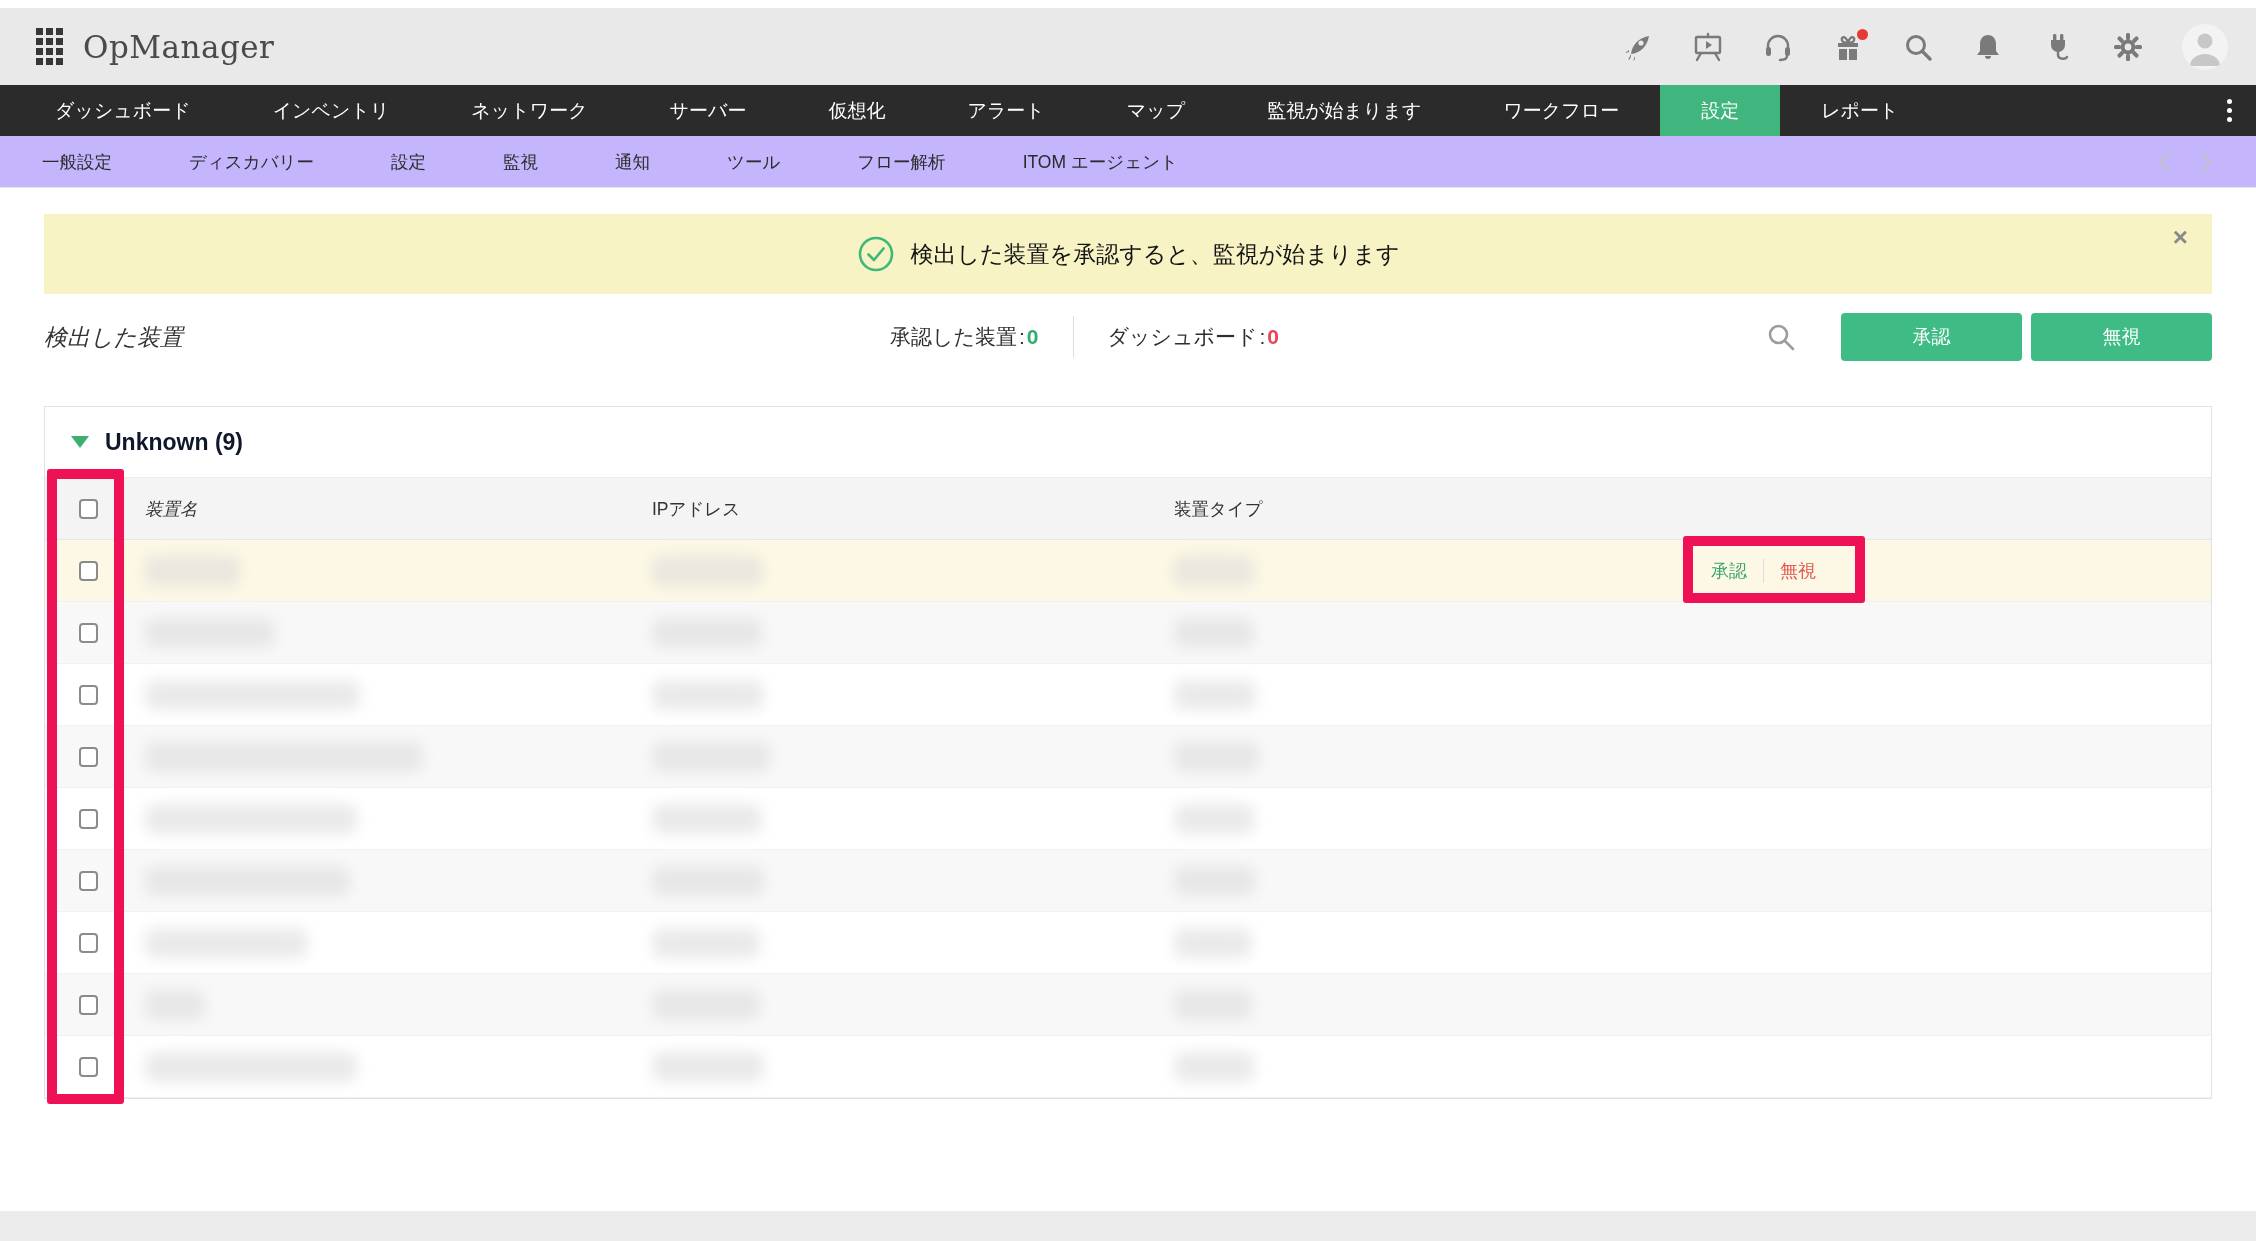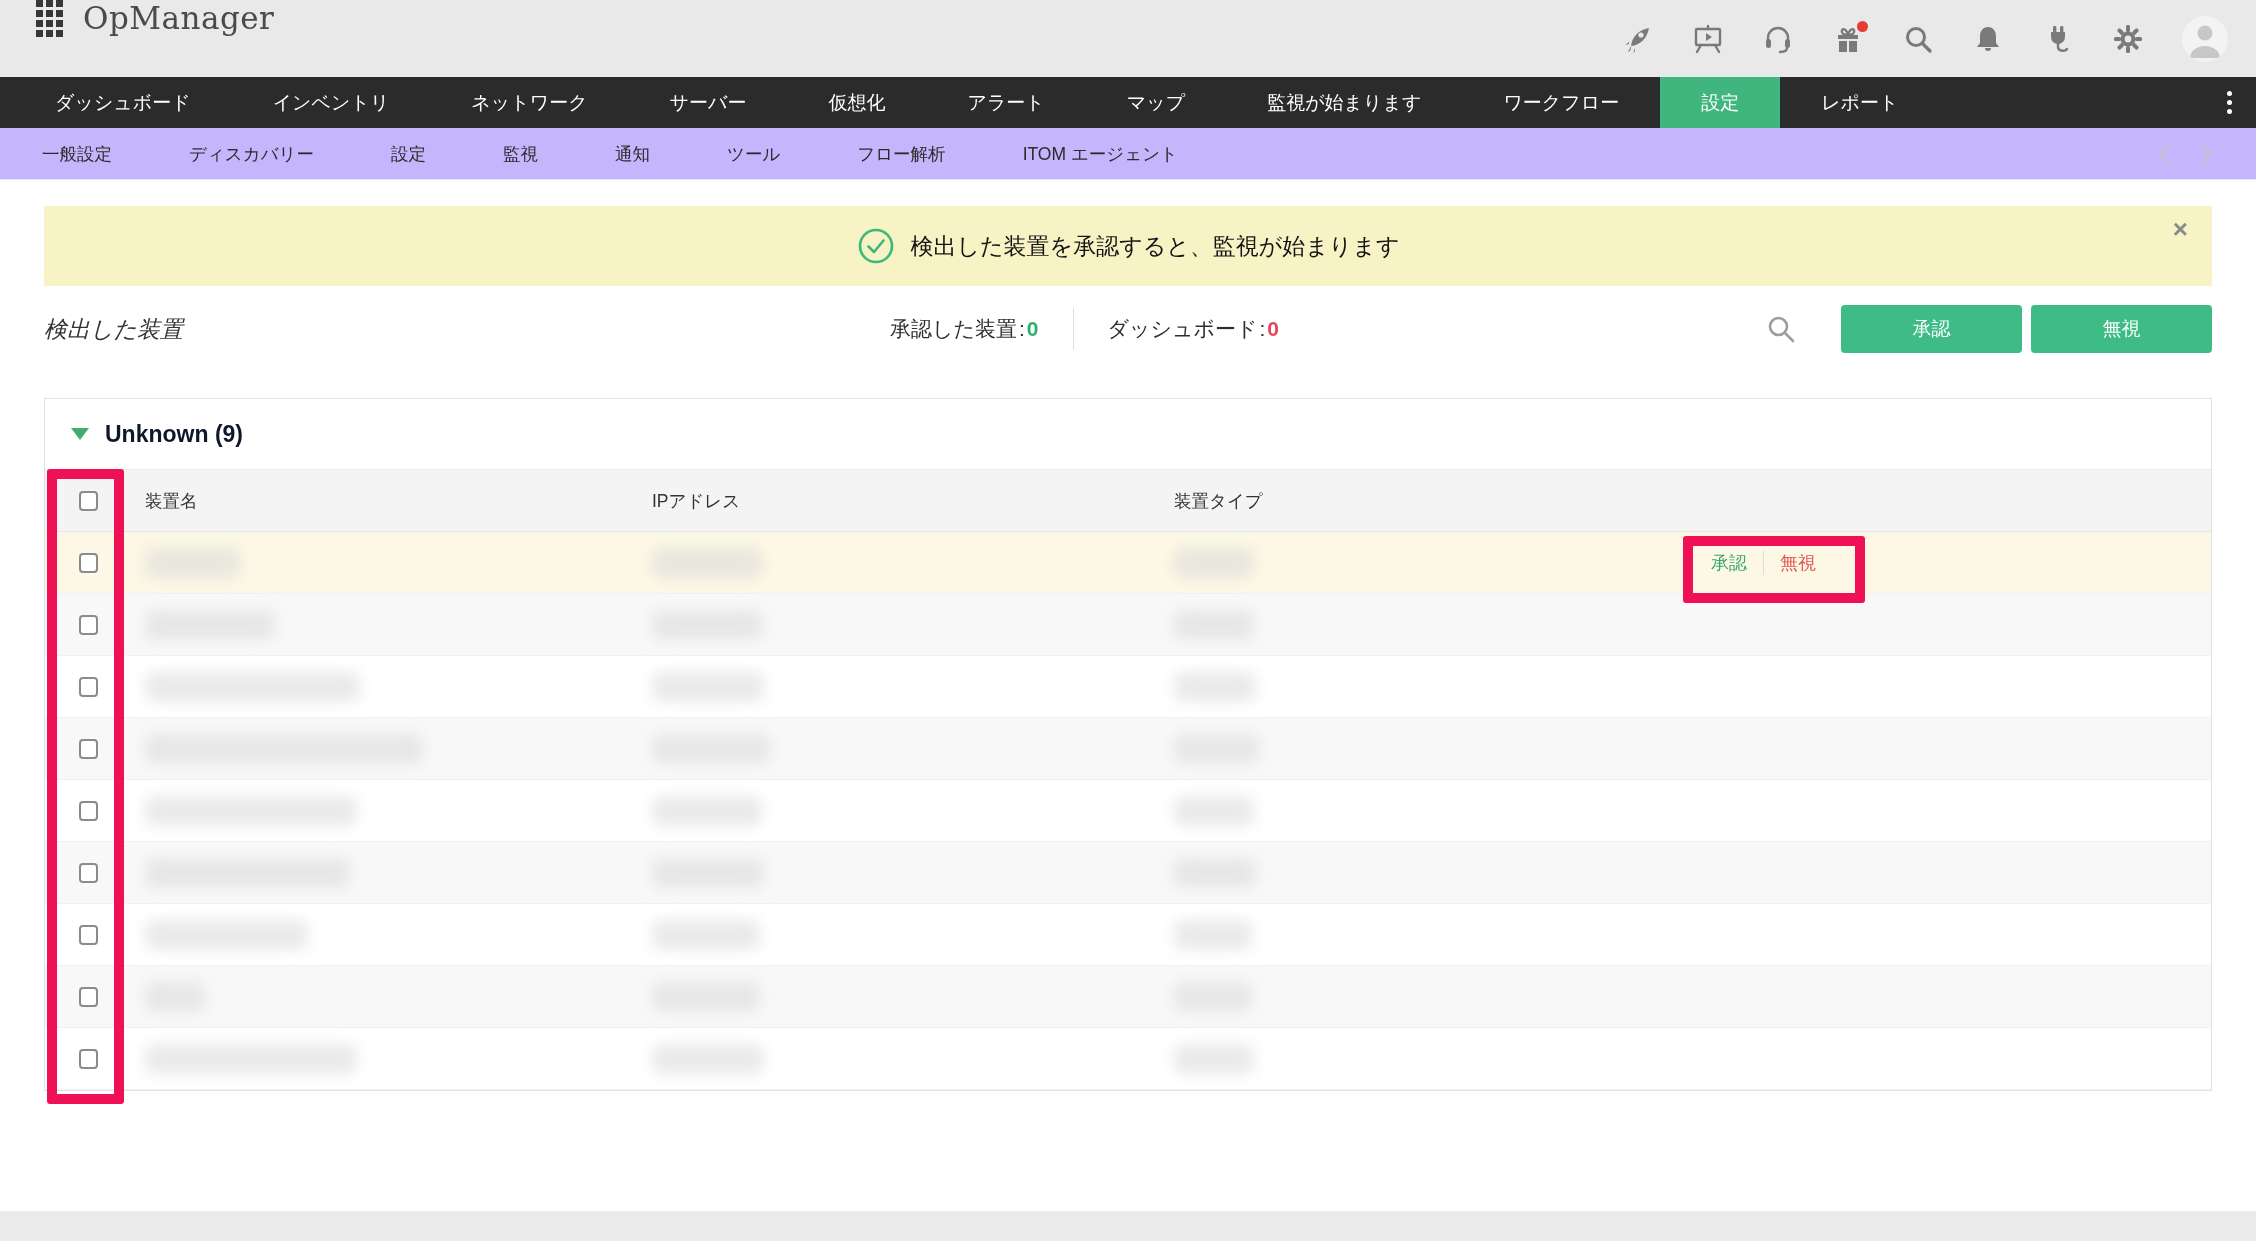--- a/index.html
+++ b/index.html
@@ -1,21 +1,21 @@
 <!DOCTYPE html>
 <html><head>
 <meta charset="utf-8">
 <style>
   html,body{margin:0;padding:0;}
   body{
     width:2256px;height:1241px;position:relative;overflow:hidden;background:#fff;
     font-family:"Liberation Sans","DejaVu Sans",sans-serif;color:#333;
   }
   
-  .top-header{height:77px;background:#e9e9e9;display:flex;padding:0 28px 0 36px;box-sizing:border-box;}
+  .top-header{height:77px;background:#e9e9e9;display:flex;align-items:center;padding:0 28px 0 36px;box-sizing:border-box;margin-top:8px;}
   .app-grid{display:grid;grid-template-columns:repeat(3,7px);grid-template-rows:repeat(4,7px);gap:3px;}
   .app-grid span{background:#373737;display:block;}
   .logo-text{font-family:"DejaVu Serif","Liberation Serif",serif;font-size:31px;color:#4a4a4a;margin-left:20px;letter-spacing:.5px;}
   .hdr-icons{margin-left:auto;display:flex;align-items:center;gap:38px;}
   .hicon{position:relative;width:32px;height:32px;display:flex;align-items:center;justify-content:center;cursor:pointer;}
   .hicon svg{width:30px;height:30px;}
   .badge-dot{position:absolute;top:-2px;right:-4px;width:11px;height:11px;border-radius:50%;background:#e83a35;}
   .avatar{width:46px;height:46px;border-radius:50%;background:#f3f3f3;display:flex;align-items:center;justify-content:center;overflow:hidden;}
   
   .main-nav{height:51px;background:#2b2b2b;display:flex;align-items:stretch;padding-left:14px;}
@@ -250,21 +250,21 @@
 
   <div class="card">
     <div class="group-header">
       <span class="tri-down"></span>
       <span class="group-label">Unknown (9)</span>
     </div>
     <div class="trow thead">
       <div class="cb-cell">
           <input type="checkbox" style="">
         </div>
-      <div class="hcell" style="padding-left:14px;">装置名</div>
+      <div class="hcell" style="padding-left:14px;font-style:italic;">装置名</div>
       <div class="hcell">IPアドレス</div>
       <div class="hcell">装置タイプ</div>
       <div></div>
     </div>
     <div>
         <div class="trow row-hl">
           <div class="cb-cell">
             <input type="checkbox" style="">
           </div>
           <div class="name-cell">

